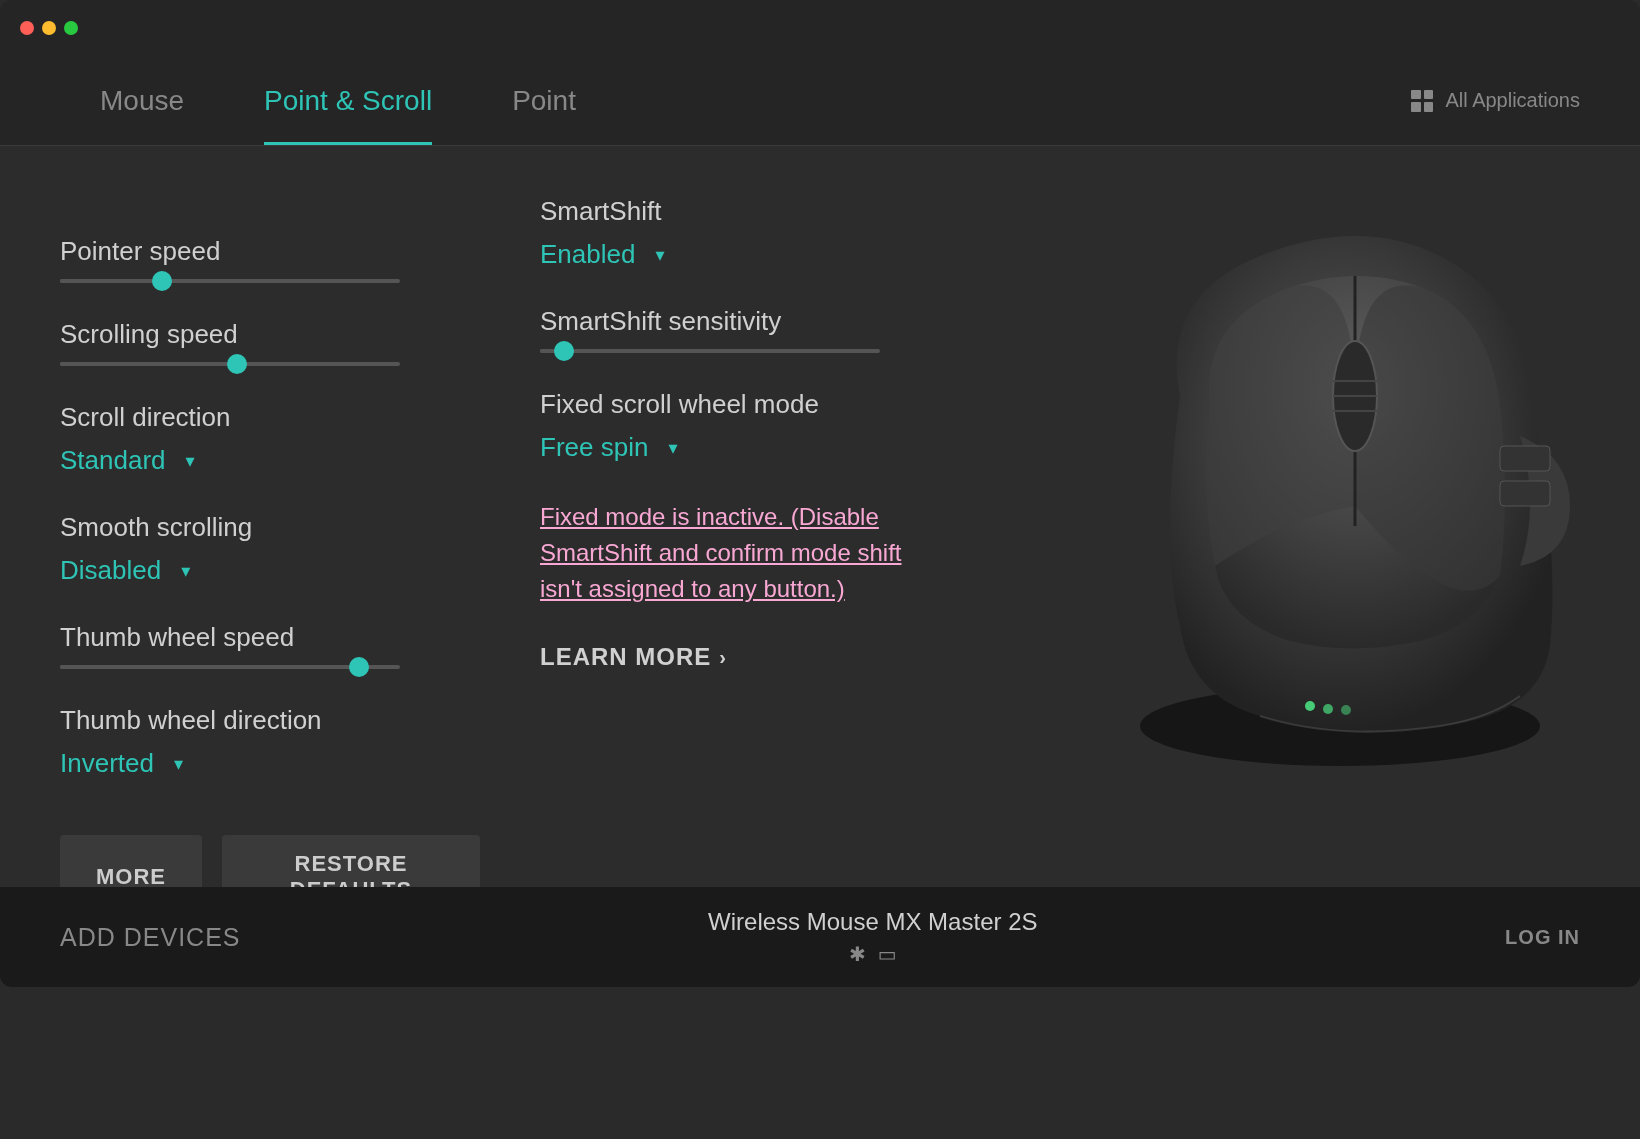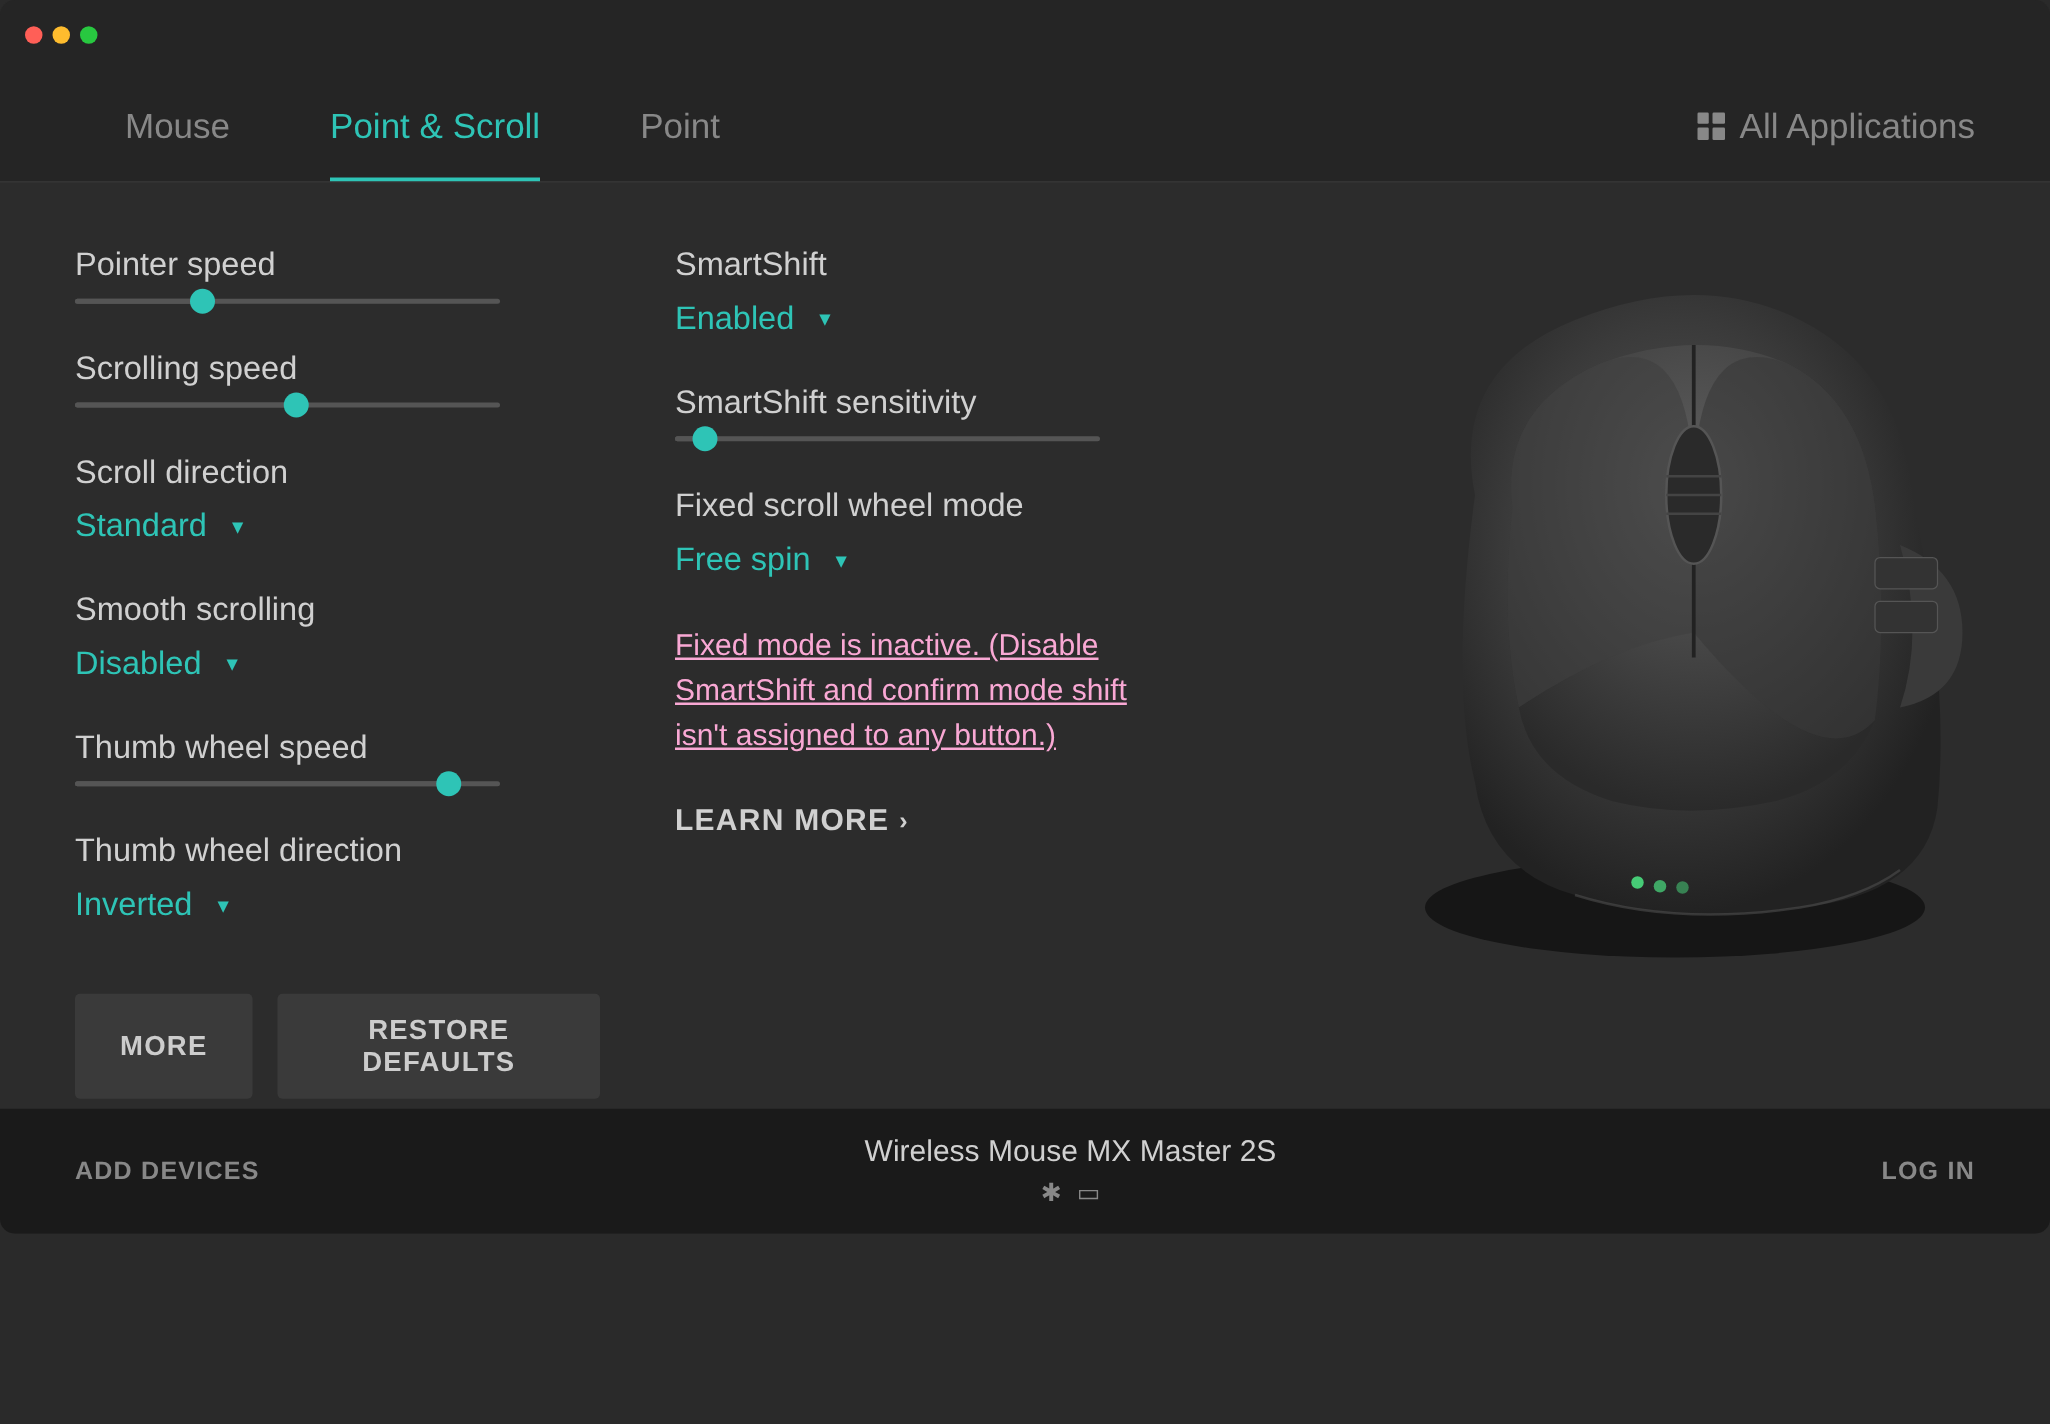--- a/index.html
+++ b/index.html
@@ -78,21 +78,21 @@
       right: 40px;
       height: 3px;
       background: #2ec4b6;
     }
     .tab-all-apps {
       margin-left: auto;
       display: flex;
       align-items: center;
       gap: 12px;
       color: #888;
-      font-size: 28px;
+      font-size: 20px;
     }
     .apps-grid-icon {
       display: grid;
       grid-template-columns: 1fr 1fr;
       gap: 3px;
       width: 22px;
       height: 22px;
     }
     .apps-grid-icon span {
       display: block;
@@ -107,20 +107,21 @@
       padding: 50px 60px 40px;
       gap: 60px;
       overflow: hidden;
     }
 
     .left-panel {
       flex: 0 0 420px;
       display: flex;
       flex-direction: column;
       gap: 36px;
+      margin-top: 40px;
     }
 
     .right-panel {
       flex: 1;
       display: flex;
       flex-direction: column;
       gap: 36px;
       position: relative;
     }
 
@@ -225,22 +226,22 @@
     
     .footer {
       height: 100px;
       background: #1a1a1a;
       display: flex;
       align-items: center;
       padding: 0 60px;
       flex-shrink: 0;
     }
     .footer-left {
-      font-size: 20px;
-      font-weight: 700;
+      font-size: 25px;
+      font-weight: 400;
       letter-spacing: 1px;
       color: #888;
       cursor: pointer;
     }
     .footer-center {
       flex: 1;
       display: flex;
       flex-direction: column;
       align-items: center;
       gap: 6px;

